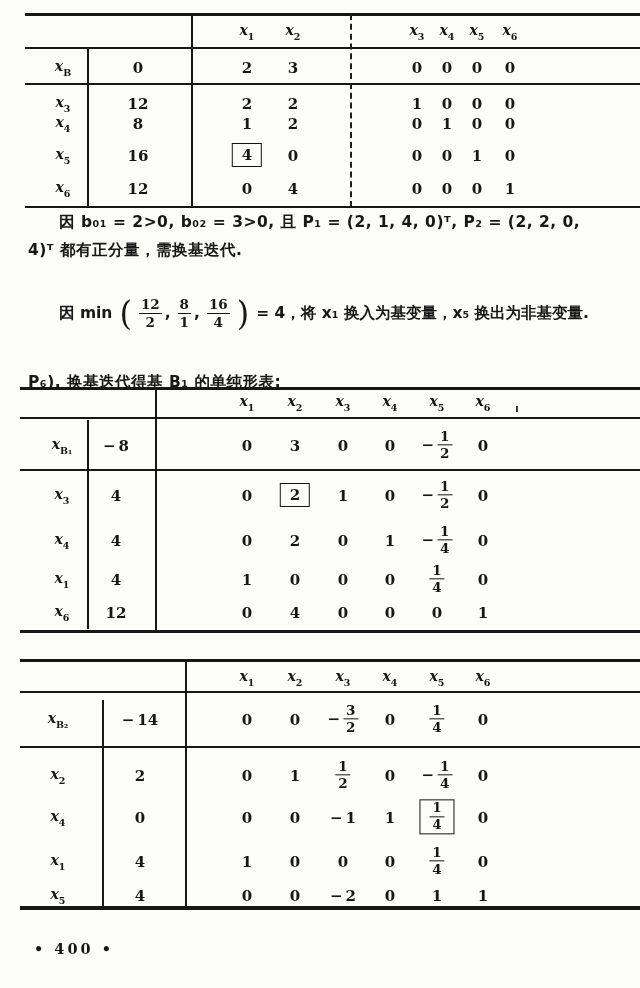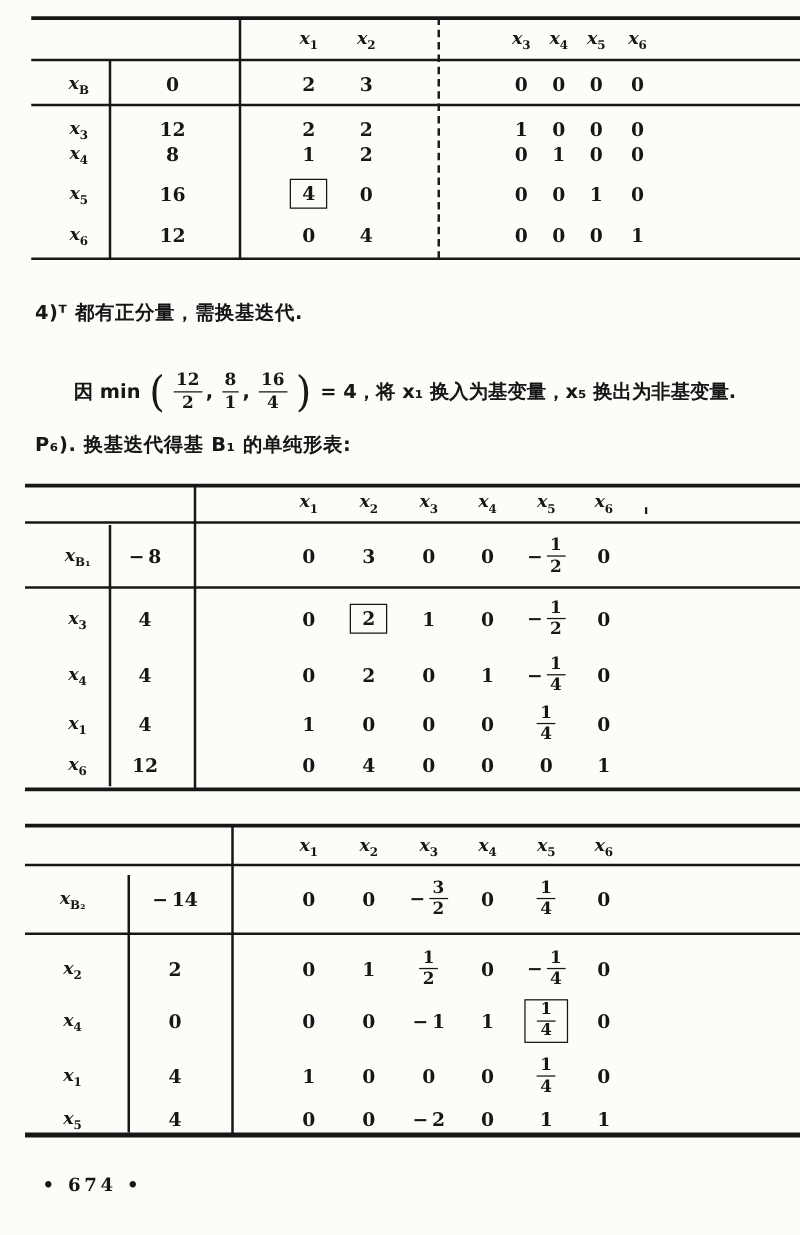--- a/index.html
+++ b/index.html
@@ -257,20 +257,21 @@
       <div class="pl" style="left: 295px; top: 895px;"><span class="num">0</span></div>
       <div class="pl" style="left: 343px; top: 895px;"><span class="negwrap">
           <span class="minus">−</span>
           <span class="num">2</span>
         </span></div>
       <div class="pl" style="left: 390px; top: 895px;"><span class="num">0</span></div>
       <div class="pl" style="left: 437px; top: 895px;"><span class="num">1</span></div>
       <div class="pl" style="left: 483px; top: 895px;"><span class="num">1</span></div>
     </div>
 
+  <div class="tline indent" style="top:212px">因 b₀₁ = 2&gt;0, b₀₂ = 3&gt;0, 且 P₁ = (2, 1, 4, 0)ᵀ, P₂ = (2, 2, 0,</div>
   <div class="tline" style="top:240px">4)ᵀ 都有正分量，需换基迭代.</div>
 
   <div class="minline">
     <span>因 min</span>
     <span class="bigparen">(</span>
     <span class="ifrac">
       <span class="fn">12</span>
       <span class="fd">2</span>
     </span>
     <span class="mcomma">,</span>
@@ -280,17 +281,17 @@
     </span>
     <span class="mcomma">,</span>
     <span class="ifrac">
       <span class="fn">16</span>
       <span class="fd">4</span>
     </span>
     <span class="bigparen">)</span>
     <span>= 4，将 x₁ 换入为基变量，x₅ 换出为非基变量.</span>
   </div>
 
-  <div class="tline" style="top:346px">P₆). 换基迭代得基 B₁ 的单纯形表:</div>
-
-
-  <div class="footer">• 674 •</div>
+  <div class="tline" style="top:372px">P₆). 换基迭代得基 B₁ 的单纯形表:</div>
+
+
+  <div class="footer">• 400 •</div>
 </div>
 
 </body></html>

